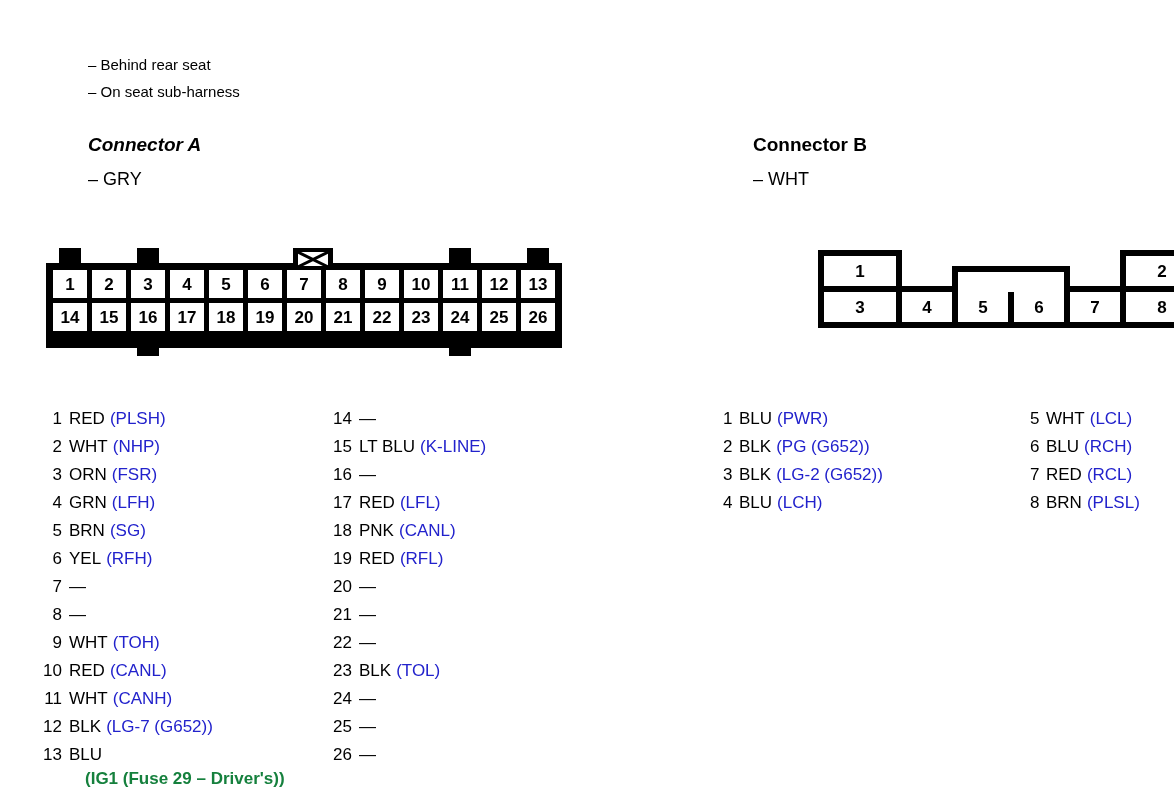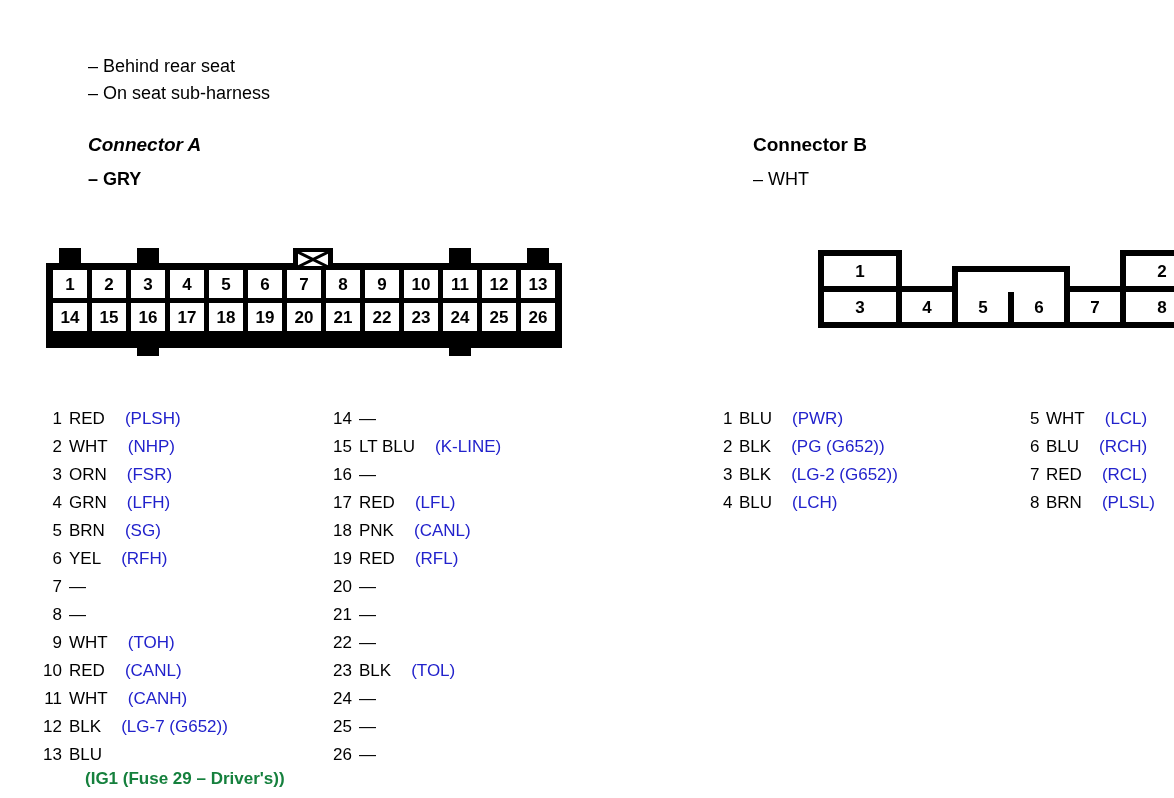--- a/index.html
+++ b/index.html
@@ -11,33 +11,33 @@
   }
   .page{position:absolute;left:0;top:0;width:1174px;height:798px;}
 
   
   #title{
     position:absolute;left:12px;top:4px;
     font-size:30px;font-weight:bold;letter-spacing:-0.2px;white-space:nowrap;
   }
   #title .num{margin-right:9px;}
   .sub{
-    position:absolute;font-size:18px;white-space:nowrap;
+    position:absolute;font-size:15px;white-space:nowrap;
   }
   #sub1{left:88px;top:56px;}
   #sub2{left:88px;top:83px;}
 
   .conn-head{
     position:absolute;font-size:19px;font-weight:bold;white-space:nowrap;
   }
   .conn-color{
     position:absolute;font-size:18px;white-space:nowrap;
   }
   #connA-head{left:88px;top:134px;font-style:italic;}
-  #connA-color{left:88px;top:169px;font-weight:bold;}
+  #connA-color{left:88px;top:169px;}
   #connB-head{left:753px;top:134px;}
   #connB-color{left:753px;top:169px;}
 
   
   #connA{position:absolute;left:46px;top:248px;width:540px;height:100px;}
   .bodyA{
     position:absolute;left:0;top:15px;width:540px;height:85px;
     background:#000000;box-sizing:border-box;
   }
   .tab{
@@ -83,21 +83,21 @@
   .pinrow.tall{height:55px;}
   .pn{
     flex:0 0 auto;text-align:right;white-space:nowrap;
   }
   #listA1 .pn{width:22px;}
   #listA2 .pn{width:22px;}
   #listB1 .pn{width:9px;}
   #listB2 .pn{width:9px;}
   .pinbody{margin-left:7px;white-space:nowrap;}
   .wire{color:#000000;}
-  .sig{color:#2222cc;margin-left:20px;}
+  .sig{color:#2222cc;margin-left:5px;}
   .dash{color:#000000;}
   .wrap2{
     display:block;color:#15803d;margin-left:16px;margin-top:7px;white-space:nowrap;font-weight:bold;
   }
 </style>
 </head>
 <body>
 
 <div class="page">
 

